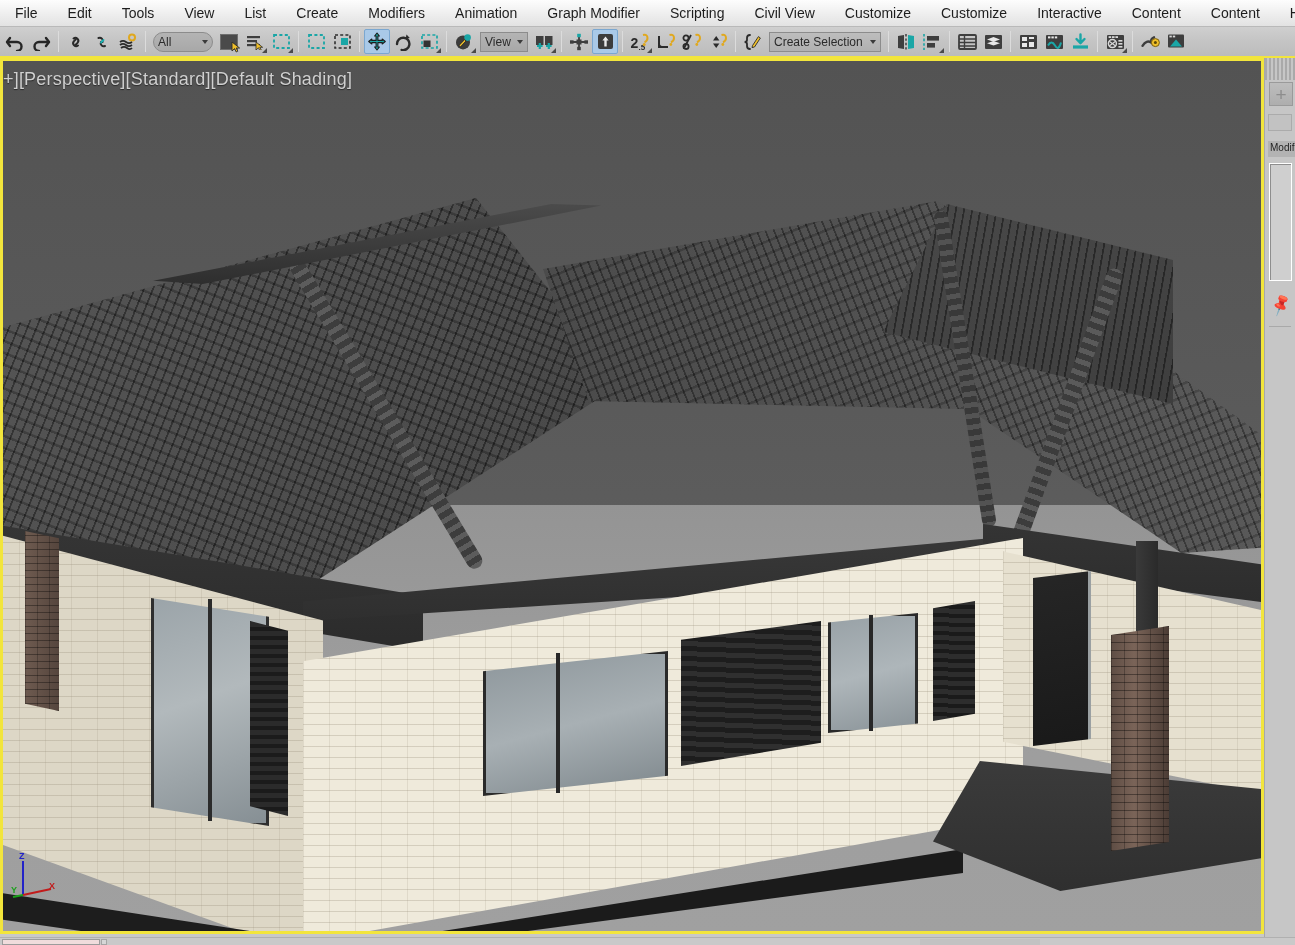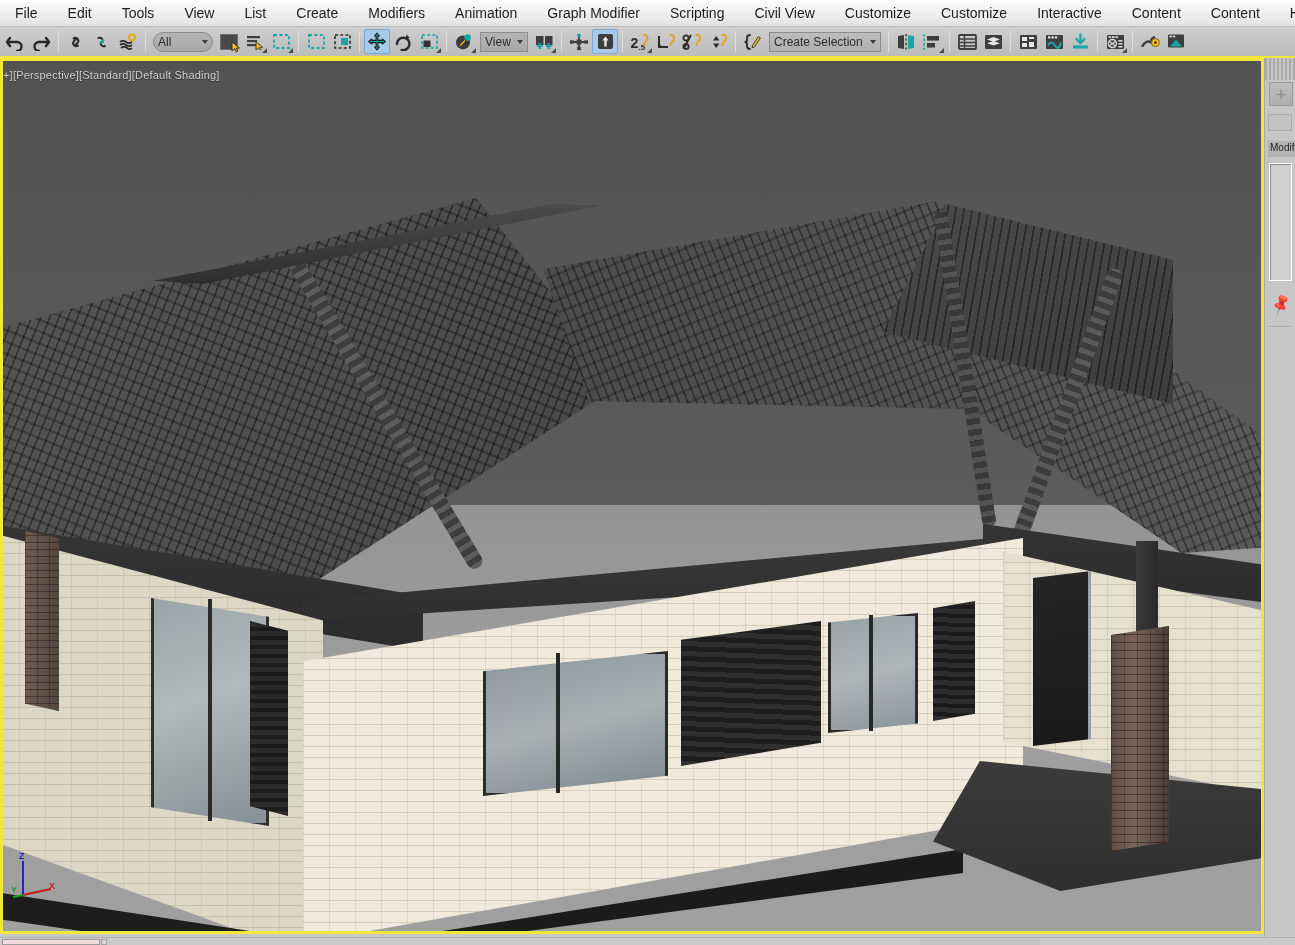--- a/index.html
+++ b/index.html
@@ -68,21 +68,21 @@
   #sky {
     position: absolute; left: 0; top: 0; width: 100%; height: 100%;
     background: linear-gradient(180deg,#535353 0%, #595959 35%, #606060 70%, #636363 100%);
   }
   #ground {
     position: absolute; left: 0; bottom: 0; width: 100%; height: 49%;
     background: linear-gradient(180deg,#949494 0%, #9d9d9d 40%, #a0a0a0 100%);
   }
   #vp-label {
     position: absolute; left: 0px; top: 8px; z-index: 40;
-    font-size: 11px; color: #d0d0d0;
+    font-size: 18px; color: #d0d0d0;
     font-family: "Liberation Sans", sans-serif; letter-spacing: .2px;
     white-space: nowrap; text-shadow: 0 1px 1px rgba(0,0,0,.5);
   }
   
   #tripod { position: absolute; left: 8px; bottom: 28px; width: 46px; height: 52px; z-index: 40; }
   #tripod .lbl { position: absolute; font-size: 9px; font-weight: bold; }
 
   
   .poly { position: absolute; }
 

